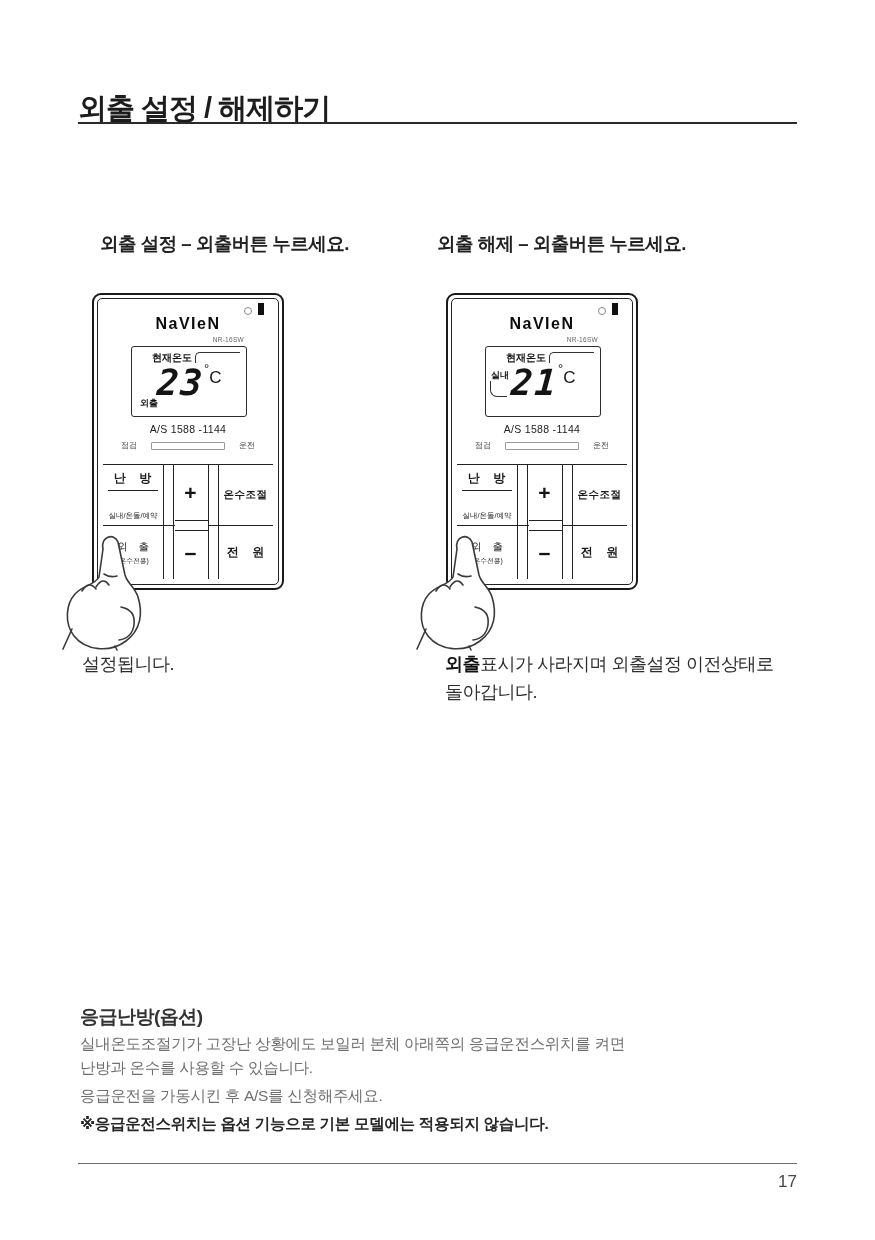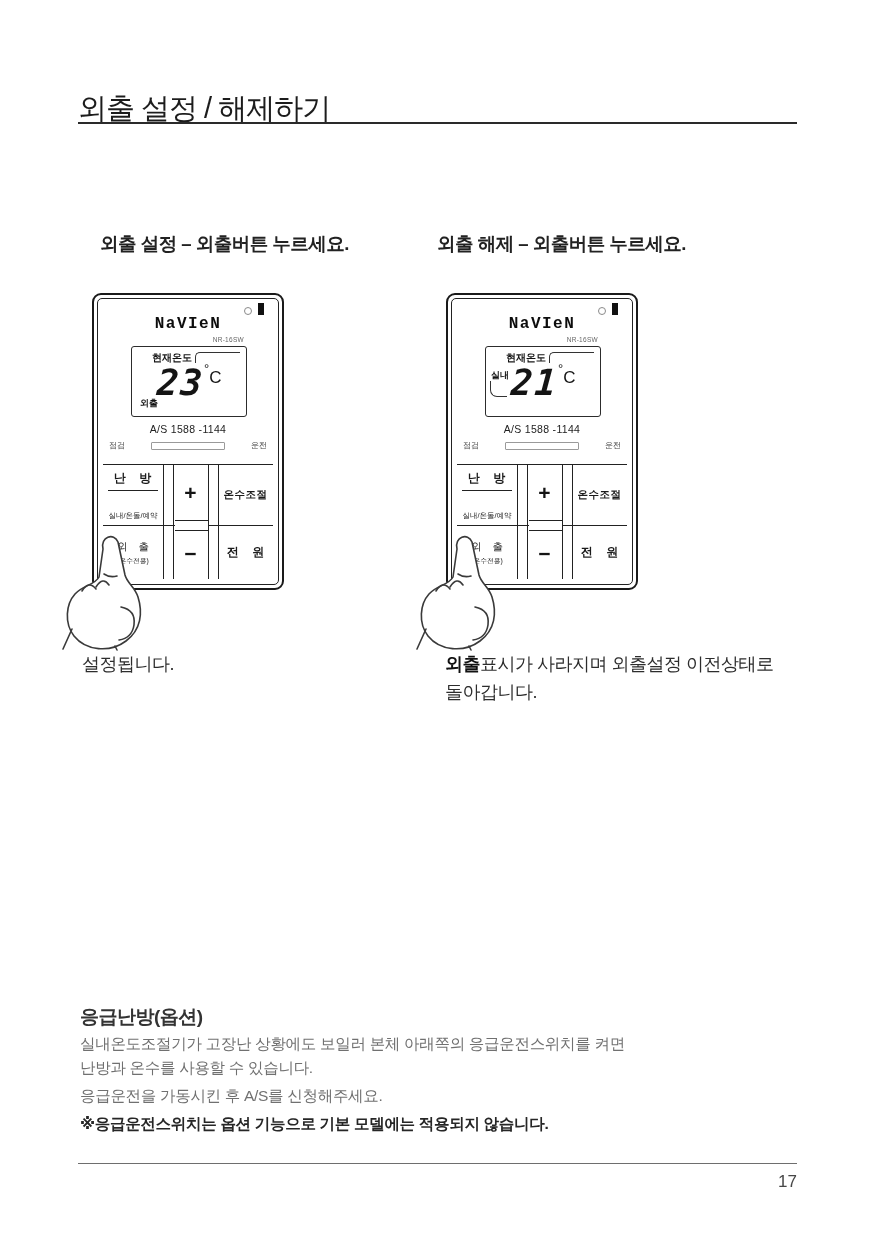--- a/index.html
+++ b/index.html
@@ -4,50 +4,50 @@
 <style>
   html,body{margin:0;padding:0;background:#e8e8e8;}
   .page{
     position:relative;width:875px;height:1240px;background:#ffffff;
     margin:0 auto;overflow:hidden;
     font-family:"Liberation Sans","DejaVu Sans",sans-serif;color:#222;
   }
   .abs{position:absolute;}
 
   
-  .title{left:78px;top:70px;font-size:29px;font-weight:400;letter-spacing:-1px;color:#1c1c1c;}
+  .title{left:78px;top:70px;font-size:29px;font-weight:700;letter-spacing:-1px;color:#1c1c1c;}
   .title-rule{left:78px;top:122px;width:719px;height:2px;background:#2a2a2a;}
   .intro{left:78px;top:141px;width:724px;font-size:20px;font-weight:700;line-height:29px;color:#1f1f1f;letter-spacing:-0.5px;}
 
   
   .col-head{top:231px;font-size:18.5px;font-weight:700;color:#222;letter-spacing:-0.5px;}
   .col-head.left{left:82px;margin-left:18px;} .col-head.right{left:437px;}
 
   
   .remote{width:188px;height:293px;border:2.2px solid #1a1a1a;border-radius:9px;background:#fff;}
   .remote.r0{left:92px;top:293px;} .remote.r1{left:446px;top:293px;}
   .remote-inner{position:absolute;left:3px;top:3px;right:3px;bottom:3px;border:1.3px solid #222;border-radius:5px;}
   .pwr-dot{right:26px;top:8px;width:6px;height:6px;border:1.2px solid #8a8a8a;border-radius:50%;}
   .pwr-bar{right:14px;top:4px;width:6px;height:12px;background:#111;}
-  .brand{left:0;right:0;top:16px;text-align:center;font-size:16px;font-weight:900;letter-spacing:1.5px;color:#0d0d0d;font-family:Liberation Mono, monospace;}
+  .brand{left:0;right:0;top:16px;text-align:center;font-size:16px;font-weight:900;letter-spacing:1.5px;color:#0d0d0d;}
   .model{right:34px;top:37px;font-size:6.5px;color:#666;letter-spacing:0.3px;}
   .lcd{left:33px;top:47px;width:114px;height:69px;border:1.6px solid #2c2c2c;border-radius:3px;background:#fff;}
   .lcd-label-row{position:absolute;left:20px;top:4px;right:6px;display:flex;align-items:flex-start;}
   .lcd-label{font-size:10px;font-weight:700;color:#111;white-space:nowrap;}
   .lcd-flag{flex:1;height:10px;margin-left:3px;margin-top:1px;border-top:1.2px solid #333;border-left:1.2px solid #333;border-top-left-radius:5px;}
   .lcd-temp{position:absolute;left:0;right:0;top:14px;text-align:center;white-space:nowrap;}
   .digits{font-family:"DejaVu Sans Mono","Liberation Mono",monospace;font-style:italic;font-weight:700;
           font-size:36px;letter-spacing:2px;color:#141414;display:inline-block;transform:skewX(-4deg);}
   .deg{font-size:13px;vertical-align:22px;color:#141414;}
   .unitC{font-size:17px;vertical-align:12px;color:#141414;font-weight:500;}
   .lcd-status{position:absolute;left:8px;bottom:6px;font-size:9px;font-weight:700;color:#111;}
   .lcd-side{position:absolute;left:5px;top:22px;font-size:9px;font-weight:700;color:#111;}
   .side-bracket{position:absolute;left:4px;top:34px;width:16px;height:15px;border-left:1.2px solid #333;border-bottom:1.2px solid #333;border-bottom-left-radius:7px;}
   .service{left:0;right:0;top:124px;text-align:center;font-size:10.5px;color:#222;letter-spacing:0.3px;}
-  .check-row{left:0;right:0;top:141px;display:flex;justify-content:center;align-items:center;gap:26px;}
+  .check-row{left:0;right:0;top:141px;display:flex;justify-content:center;align-items:center;gap:14px;}
   .check-row span.lbl{font-size:8px;color:#444;}
   .check-bar{width:72px;height:6px;border:1px solid #9a9a9a;border-radius:1px;background:#fff;}
 
   .btn-grid{left:5px;right:5px;top:165px;bottom:5px;border-top:1.4px solid #222;}
   .vline{position:absolute;top:0;bottom:0;width:0;border-left:1.3px solid #222;}
   .v1{left:60px;} .v2{left:70px;} .v3{left:105px;} .v4{left:115px;}
   .hline{position:absolute;left:0;right:0;top:60px;height:0;border-top:1.3px solid #222;}
   .rocker-panel{position:absolute;left:71.5px;width:33px;top:0;bottom:0;background:#fff;}
   .rocker-mid{position:absolute;left:0;right:0;top:55px;height:9px;background:#fff;border-top:1.3px solid #222;border-bottom:1.3px solid #222;}
   .cell{position:absolute;display:flex;flex-direction:column;align-items:center;justify-content:center;text-align:center;}

